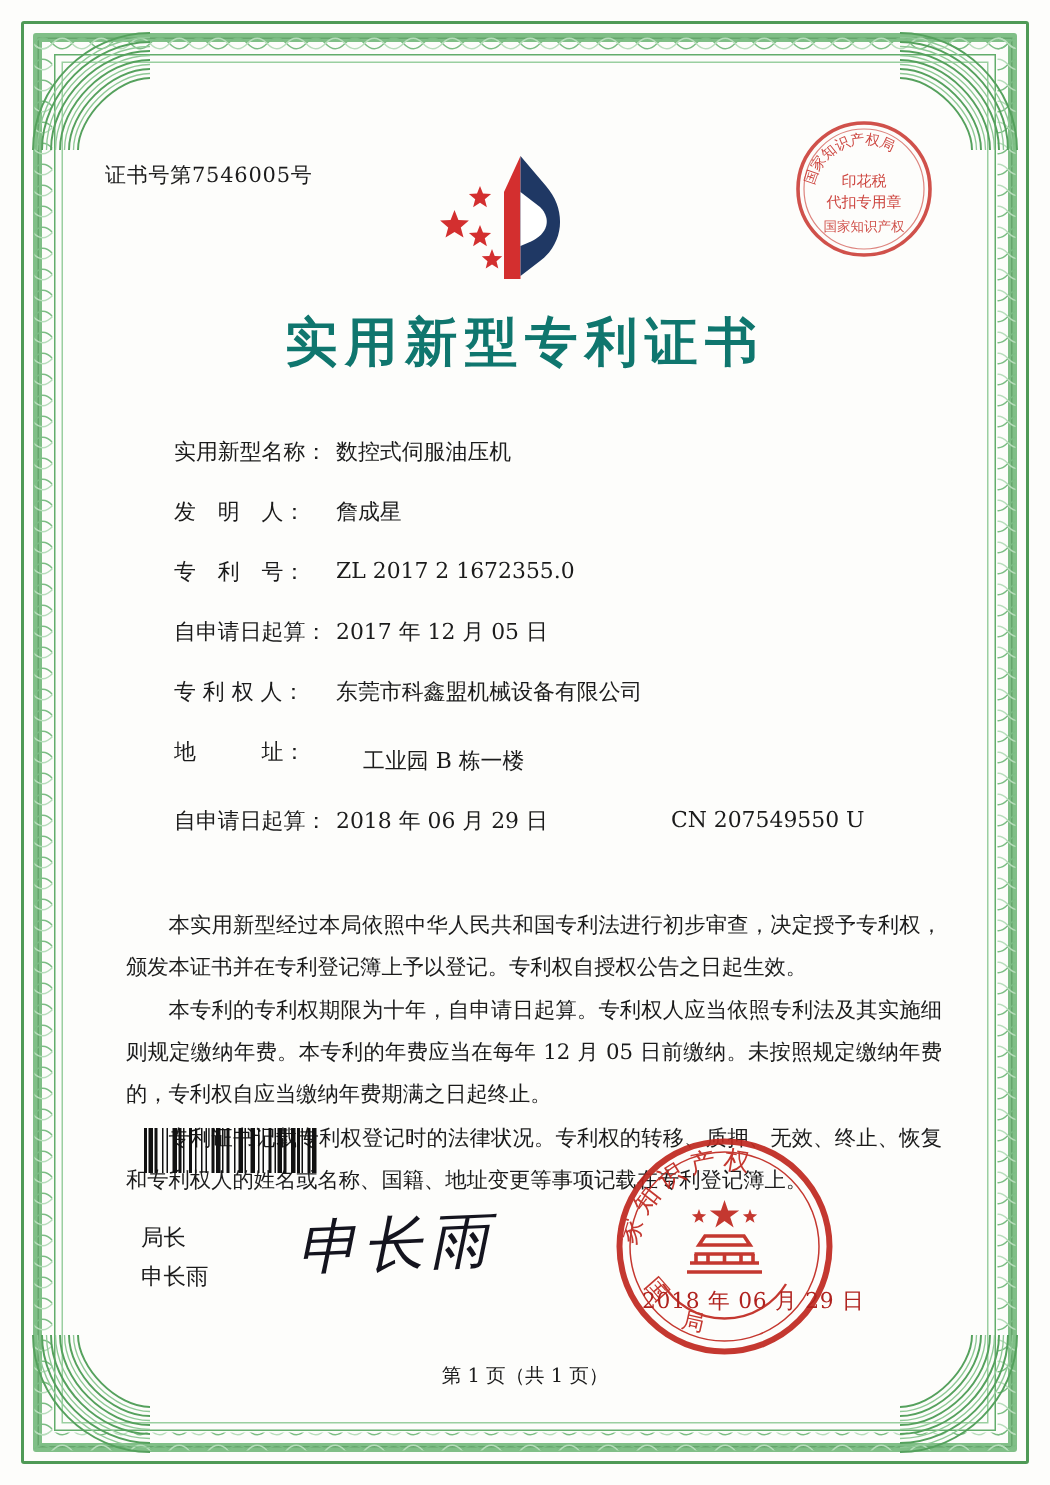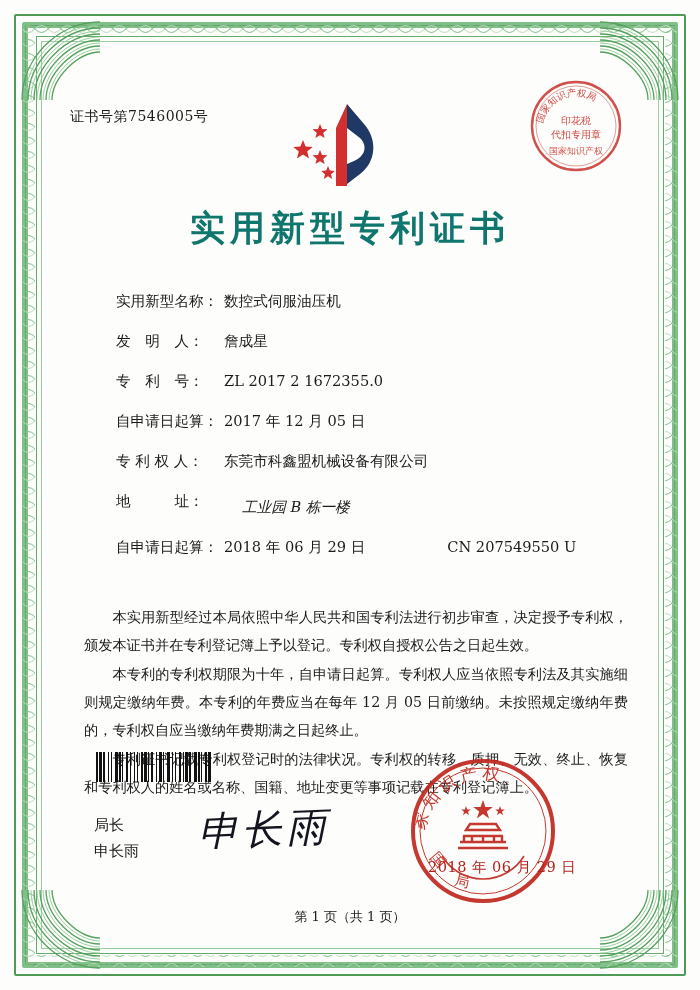--- a/index.html
+++ b/index.html
@@ -119,21 +119,20 @@
     flex: 0 0 108px;
     white-space: nowrap;
   }
   .row .value {
     flex: 1;
   }
   .row .value .line2 {
     display: block;
     margin-top: 6px;
     padding-left: 18px;
-    font-style: italic;
   }
   .row.double {
     justify-content: flex-start;
   }
   .row.double .pair2 {
     margin-left: 82px;
     display: flex;
   }
   .row.double .pair2 .label {
     width: 100px;

